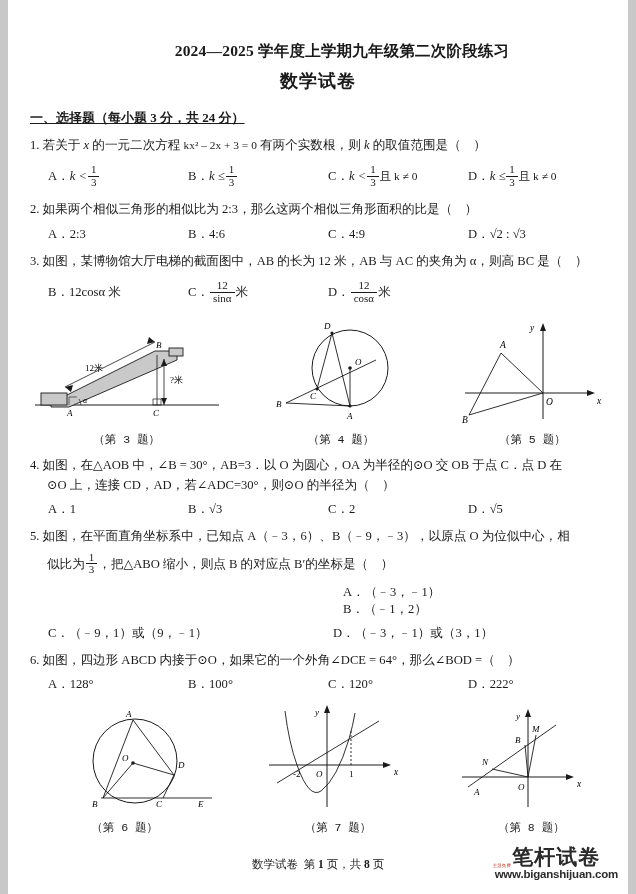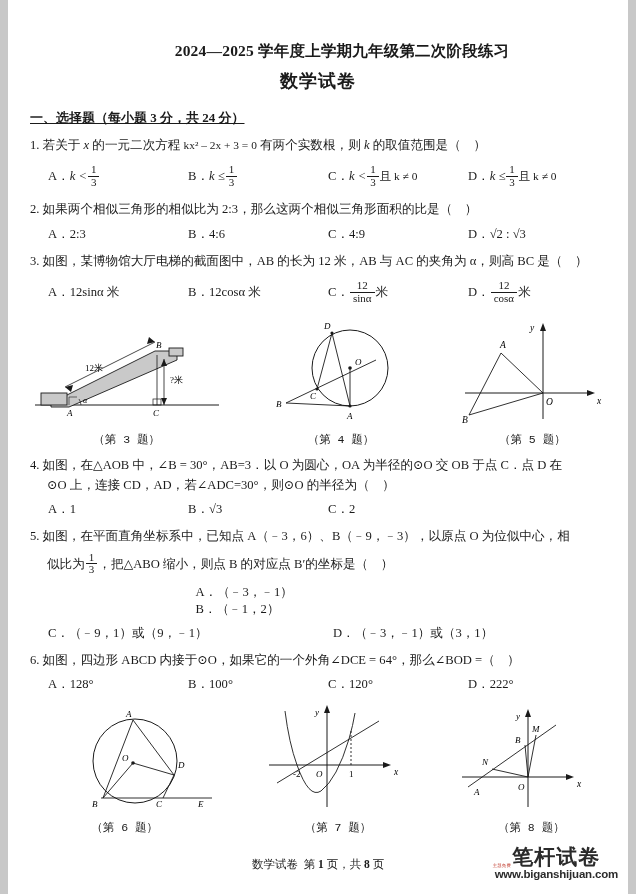--- a/index.html
+++ b/index.html
@@ -63,21 +63,21 @@
     font-size: 12.6px;
     line-height: 1.55;
     padding-right: 22px;
   }
   .q-cont { margin-left: 17px; }
 
   .opts {
     display: flex;
     margin: 6px 0 0 40px;
     font-size: 12.6px;
-    align-items: center;
+    align-items: flex-end;
   }
   .opt { flex: 0 0 auto; }
   .opts.c4 .opt { width: 140px; }
   .opts.c2 .opt { width: 285px; }
   .opts.tall { align-items: center; min-height: 30px; }
 
   em.it { font-style: italic; font-family: "Liberation Serif", serif; }
   .sm { font-size: 11.4px; }
 
   
@@ -194,21 +194,20 @@
     <div class="opt"><span>B．</span><span>4:6</span></div>
     <div class="opt"><span>C．</span><span>4:9</span></div>
     <div class="opt"><span>D．</span><span>√2 : √3</span></div>
   </div>
 
   <div class="q">
     <span>3.</span>
     <span>如图，某博物馆大厅电梯的截面图中，AB 的长为 12 米，AB 与 AC 的夹角为 α，则高 BC 是（　）</span>
   </div>
   <div class="opts c4 tall">
-    <div class="opt"><span>A．</span><span>12sinα 米</span></div>
     <div class="opt"><span>B．</span><span>12cosα 米</span></div>
     <div class="opt"><span>C．</span><span class="frac"><span class="num">12</span><span class="den">sinα</span></span><span>米</span></div>
     <div class="opt"><span>D．</span><span class="frac"><span class="num">12</span><span class="den">cosα</span></span><span>米</span></div>
   </div>
 
   <div class="fig-row" style="margin-top:8px;">
 
     <div class="fig">
       <svg width="196" height="112" viewBox="0 0 196 112">
 
@@ -293,20 +292,21 @@
 
   <div class="q">
     <span>4.</span>
     <span>如图，在△AOB 中，∠B = 30°，AB=3．以 O 为圆心，OA 为半径的⊙O 交 OB 于点 C．点 D 在</span>
     <div class="q-cont">⊙O 上，连接 CD，AD，若∠ADC=30°，则⊙O 的半径为（　）</div>
   </div>
   <div class="opts c4">
     <div class="opt"><span>A．</span><span>1</span></div>
     <div class="opt"><span>B．</span><span>√3</span></div>
     <div class="opt"><span>C．</span><span>2</span></div>
+    <div class="opt"><span>D．</span><span>√5</span></div>
   </div>
 
   <div class="q">
     <span>5.</span>
     <span>如图，在平面直角坐标系中，已知点 A（﹣3，6）、B（﹣9，﹣3），以原点 O 为位似中心，相</span>
     <div class="q-cont" style="margin-top:5px;">
       <span>似比为</span><span class="frac"><span class="num">1</span><span class="den">3</span></span><span>，把△ABO 缩小，则点 B 的对应点 B′的坐标是（　）</span>
     </div>
   </div>
   <div class="opts c2" style="margin-top:8px;flex-direction:column;">

